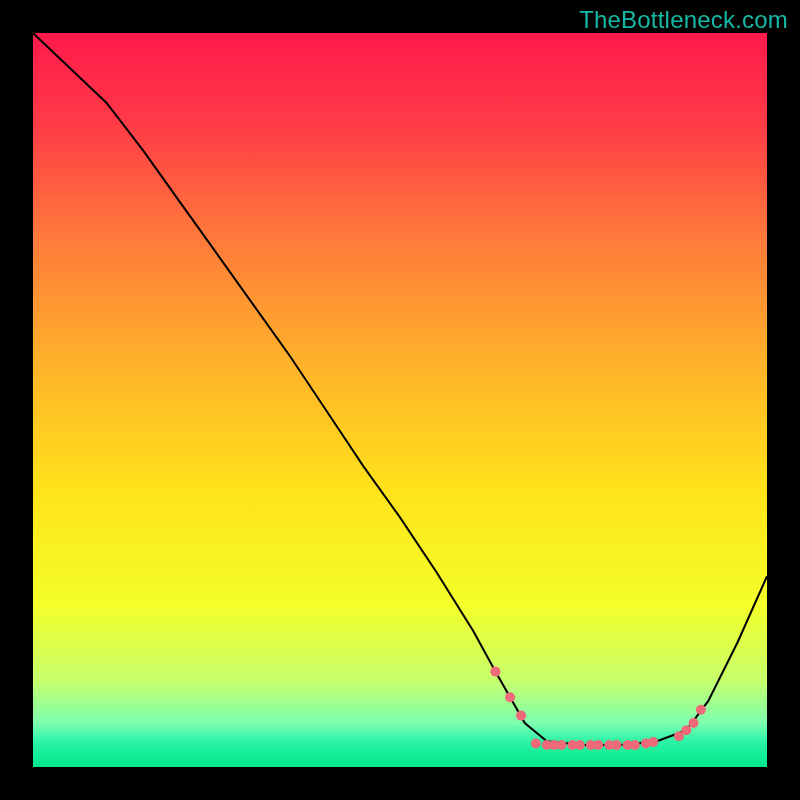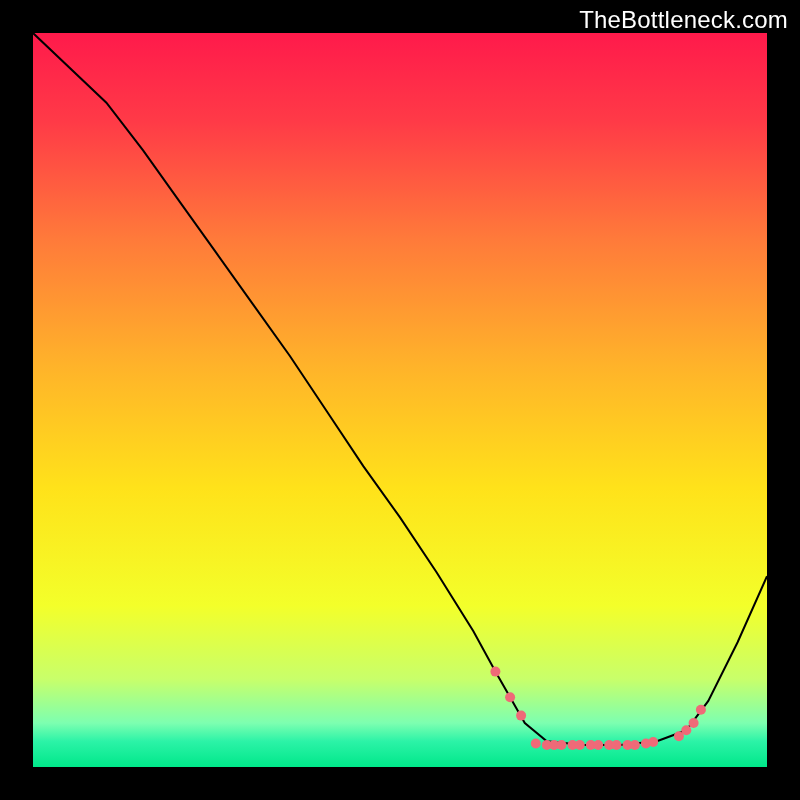--- a/index.html
+++ b/index.html
@@ -24,21 +24,21 @@
     width: 734px;
     height: 734px;
     overflow: hidden;
   }
   .watermark {
     position: absolute;
     top: 6px;
     right: 12px;
     font-family: Arial, Helvetica, sans-serif;
     font-size: 24px;
-    color: #ffffff;
+    color: #14b8a6;
     letter-spacing: 0.2px;
   }
   svg { display: block; }
 </style>
 </head>
 <body>
 
 <div class="frame">
   <div class="plot">
     <svg id="chart-svg" width="734" height="734" viewBox="0 0 734 734">

